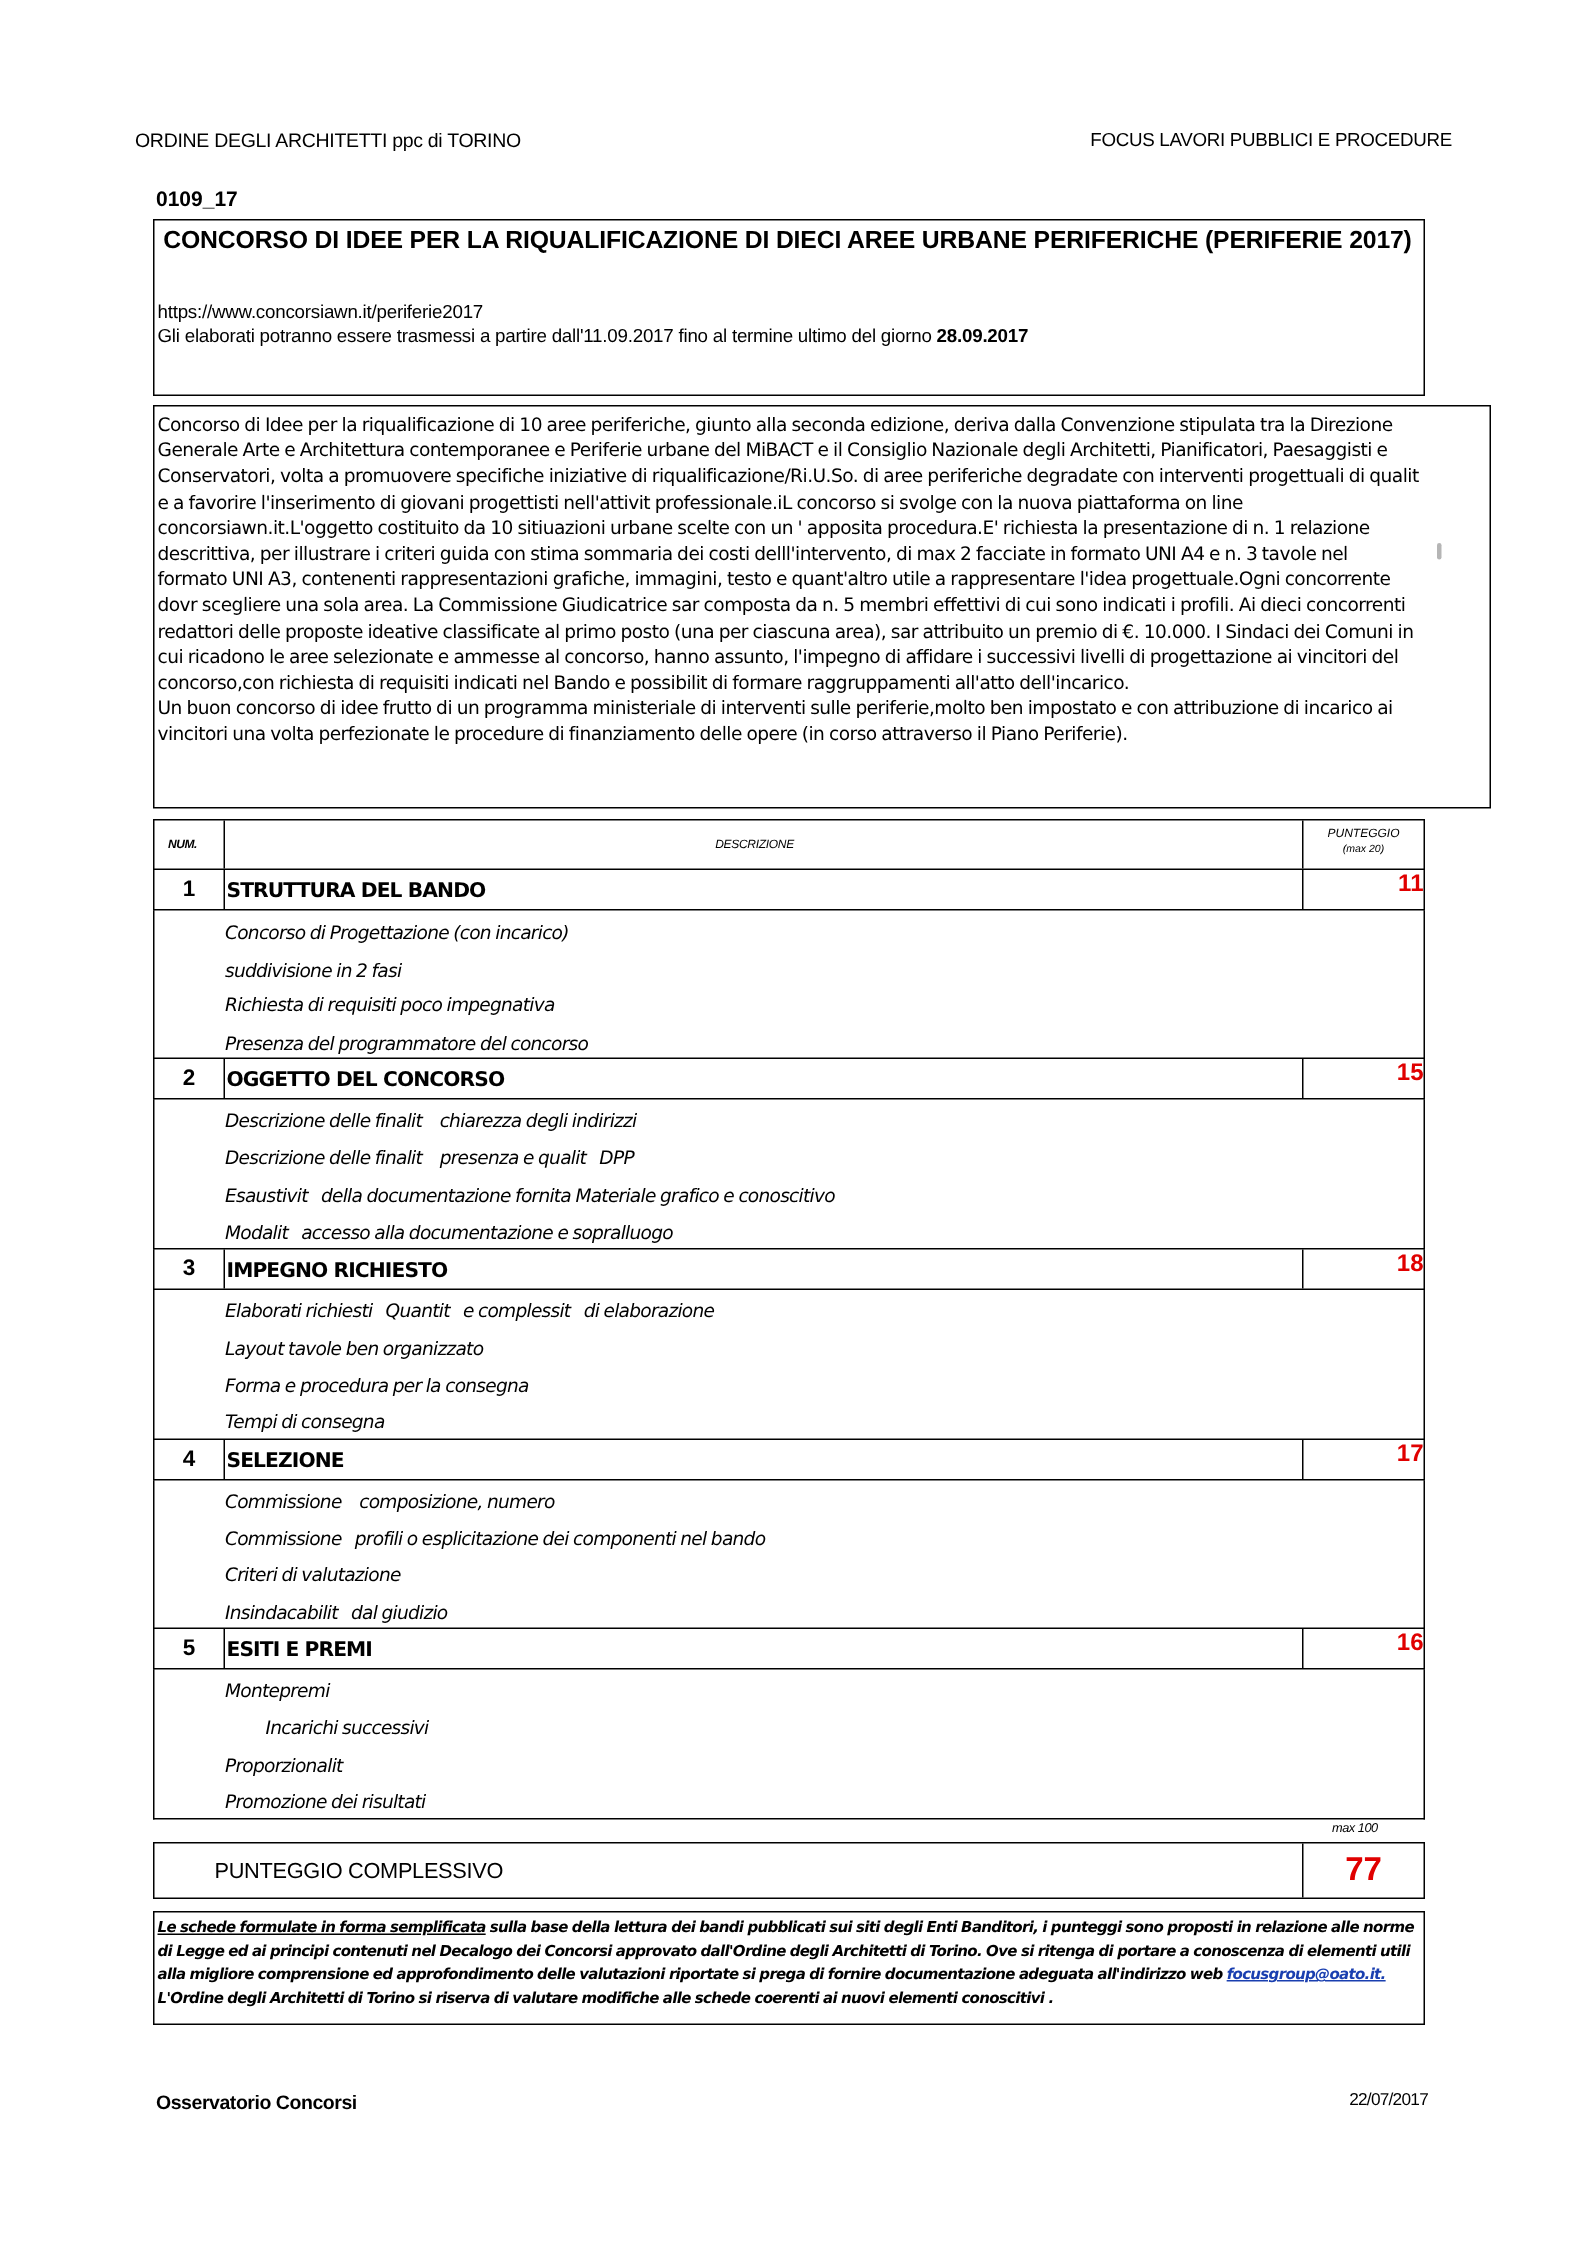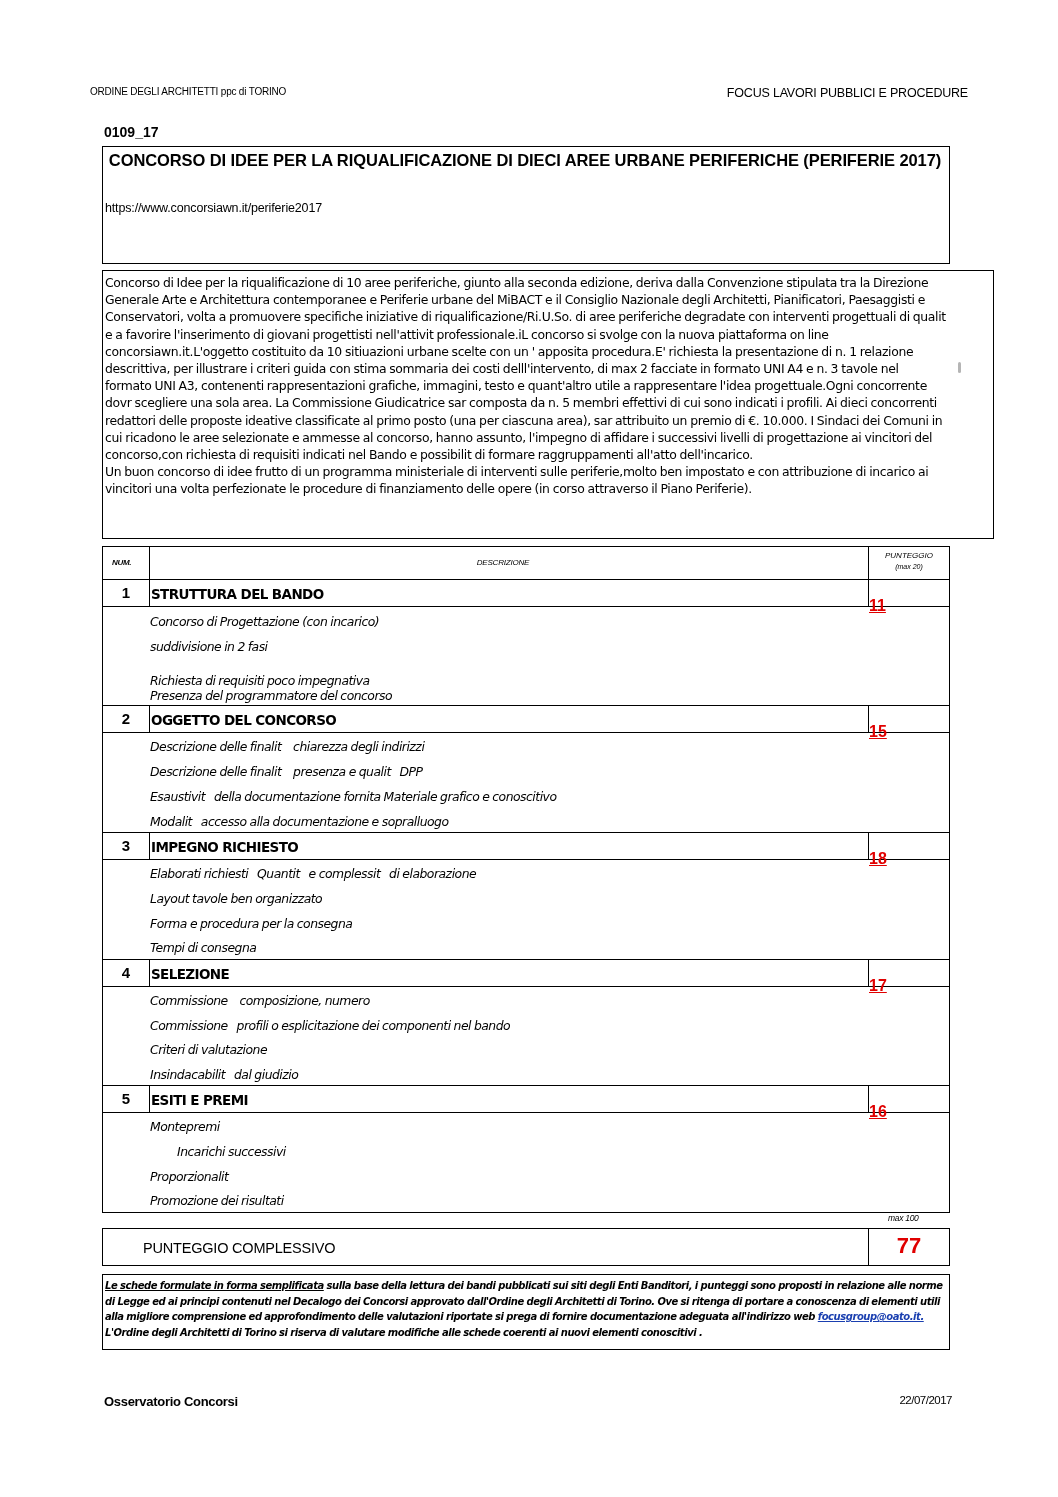--- a/index.html
+++ b/index.html
@@ -1,21 +1,21 @@
 <!DOCTYPE html>
 <html><head>
   <meta charset="utf-8">
   <style>
     html, body { margin: 0; padding: 0; background: #ffffff; }
     body {
       width: 1058px; height: 1497px; position: relative; overflow: hidden;
       font-family: "Liberation Sans", sans-serif; color: #000;
     }
     .abs { position: absolute; }
-    .hdr-left { left: 90px; top: 86px; font-size: 10px; letter-spacing: -0.2px; text-align: center; }
+    .hdr-left { left: 90px; top: 86px; font-size: 13px; letter-spacing: -0.2px; text-align: center; }
     .hdr-right { right: 90px; top: 86px; font-size: 12.5px; letter-spacing: -0.2px; }
     .code { left: 104px; top: 124px; font-size: 14px; font-weight: bold; }
 
     .box1 {
       left: 102px; top: 146px; width: 848px; height: 118px;
       border: 1px solid #000; box-sizing: border-box;
     }
     .title {
       position: absolute; left: 2px; top: 3px; width: 840px;
       font-size: 16.5px; font-weight: bold; line-height: 20px; letter-spacing: -0.1px; text-align: center;
@@ -43,21 +43,21 @@
     .c-num { position: absolute; left: 0; top: 0; bottom: 0; width: 46px; border-right: 1px solid #000; }
     .c-score { position: absolute; right: 0; top: 0; bottom: 0; width: 80px; border-left: 1px solid #000; }
     .hd-num { position: absolute; left: 9px; top: 11px; font-size: 8px; font-style: italic; font-weight: bold; letter-spacing: -0.3px; }
     .hd-desc { position: absolute; left: 0; width: 800px; text-align: center; top: 11px; font-size: 8px; font-style: italic; letter-spacing: -0.2px; }
     .hd-score { position: absolute; right: 0; width: 80px; top: 3px; text-align: center; font-size: 8px; font-style: italic; line-height: 11px; }
     .hd-score .sub { font-size: 7px; }
 
     .sec-row { height: 27px; border-left: 1px solid #000; border-right: 1px solid #000; border-bottom: 1px solid #000; }
     .sec-num { position: absolute; left: 0; width: 46px; text-align: center; top: 4px; font-size: 15px; font-weight: bold; }
     .sec-title { position: absolute; left: 48px; top: 6px; font-family: "DejaVu Sans", sans-serif; font-size: 13.5px; font-weight: bold; letter-spacing: -0.6px; }
-    .sec-score { position: absolute; right: 0; width: 80px; text-align: left; top: 17px; font-size: 16px; font-weight: bold; color: #e00000; text-decoration: underline; }
+    .sec-score { position: absolute; right: 0; width: 80px; text-align: right; top: 1px; font-size: 16px; font-weight: bold; color: #e00000; }
 
     .items { border-left: 1px solid #000; border-right: 1px solid #000; border-bottom: 1px solid #000; }
     .item {
       position: absolute; left: 47px; font-family: "DejaVu Sans", sans-serif;
       font-size: 12.4px; font-style: italic; letter-spacing: -0.5px; word-spacing: -0.5px; white-space: pre;
     }
 
     .max100 { left: 888px; top: 1213px; font-size: 8.5px; font-style: italic; letter-spacing: -0.3px; }
     .total {
       left: 102px; top: 1228px; width: 848px; height: 38px;
@@ -88,20 +88,21 @@
 
 <div class="abs hdr-left">ORDINE DEGLI ARCHITETTI ppc di TORINO</div>
 <div class="abs hdr-right">FOCUS LAVORI PUBBLICI E PROCEDURE</div>
 
 <div class="abs code">0109_17</div>
 
 <div class="abs box1">
   <div class="title">CONCORSO DI IDEE PER LA RIQUALIFICAZIONE DI DIECI AREE URBANE PERIFERICHE (PERIFERIE 2017)</div>
   <div class="info">
     <div>https://www.concorsiawn.it/periferie2017</div>
+    <div><span>Gli elaborati potranno essere trasmessi a partire dall'11.09.2017 fino al termine ultimo del giorno </span><b>28.09.2017</b></div>
   </div>
 </div>
 
 <div class="abs box2">
   <div class="desc">
     <span>Concorso di Idee per la riqualificazione di 10 aree periferiche, giunto alla seconda edizione, deriva dalla Convenzione stipulata tra la Direzione Generale Arte e Architettura contemporanee e Periferie urbane del MiBACT e il Consiglio Nazionale degli Architetti, Pianificatori, Paesaggisti e Conservatori, volta a promuovere specifiche iniziative di riqualificazione/Ri.U.So. di aree periferiche degradate con interventi progettuali di qualit   e a favorire l'inserimento di giovani progettisti nell'attivit   professionale.iL concorso si svolge con la nuova piattaforma on line concorsiawn.it.L'oggetto    costituito da 10 sitiuazioni urbane scelte con un ' apposita procedura.E' richiesta la presentazione di  n. 1 relazione descrittiva, per illustrare i criteri guida con stima sommaria dei costi delll'intervento, di max 2 facciate in formato UNI A4 e n. 3 tavole nel formato UNI A3,  contenenti rappresentazioni grafiche, immagini, testo e quant'altro utile a rappresentare l'idea progettuale.Ogni concorrente dovr   scegliere una sola area. La Commissione Giudicatrice sar   composta da n. 5 membri effettivi di cui sono indicati i profili. Ai dieci concorrenti redattori delle proposte ideative classificate al primo posto (una per ciascuna area), sar   attribuito un premio di €. 10.000. I Sindaci dei Comuni in cui ricadono le aree selezionate e ammesse al concorso, hanno assunto, l'impegno di affidare i successivi livelli di progettazione ai vincitori del concorso,con richiesta di requisiti indicati nel Bando e possibilit   di formare raggruppamenti all'atto dell'incarico.</span><br>
     <span>Un buon concorso di idee frutto di un programma ministeriale di interventi sulle periferie,molto ben impostato e con attribuzione di incarico ai vincitori una volta perfezionate le procedure di finanziamento delle opere (in corso attraverso il Piano Periferie).</span>
   </div>
 </div>
 
@@ -120,21 +121,21 @@
   <div class="row sec-row" style="top:34px;">
     <div class="c-num"></div>
     <div class="c-score"></div>
     <span class="sec-num">1</span>
     <span class="sec-title">STRUTTURA DEL BANDO</span>
     <span class="sec-score">11</span>
   </div>
   <div class="row items" style="top:61px; height:99px;">
     <span class="item" style="top:7px;">Concorso di Progettazione (con incarico)</span>
     <span class="item" style="top:32px;">suddivisione in 2 fasi</span>
-    <span class="item" style="top:66px;">Richiesta di requisiti poco impegnativa</span>
+    <span class="item" style="top:55px;">Richiesta di requisiti poco impegnativa</span>
     <span class="item" style="top:81px;">Presenza del programmatore del concorso</span>
   </div>
 
   <div class="row sec-row" style="top:160px;">
     <div class="c-num"></div>
     <div class="c-score"></div>
     <span class="sec-num">2</span>
     <span class="sec-title">OGGETTO DEL CONCORSO</span>
     <span class="sec-score">15</span>
   </div>

